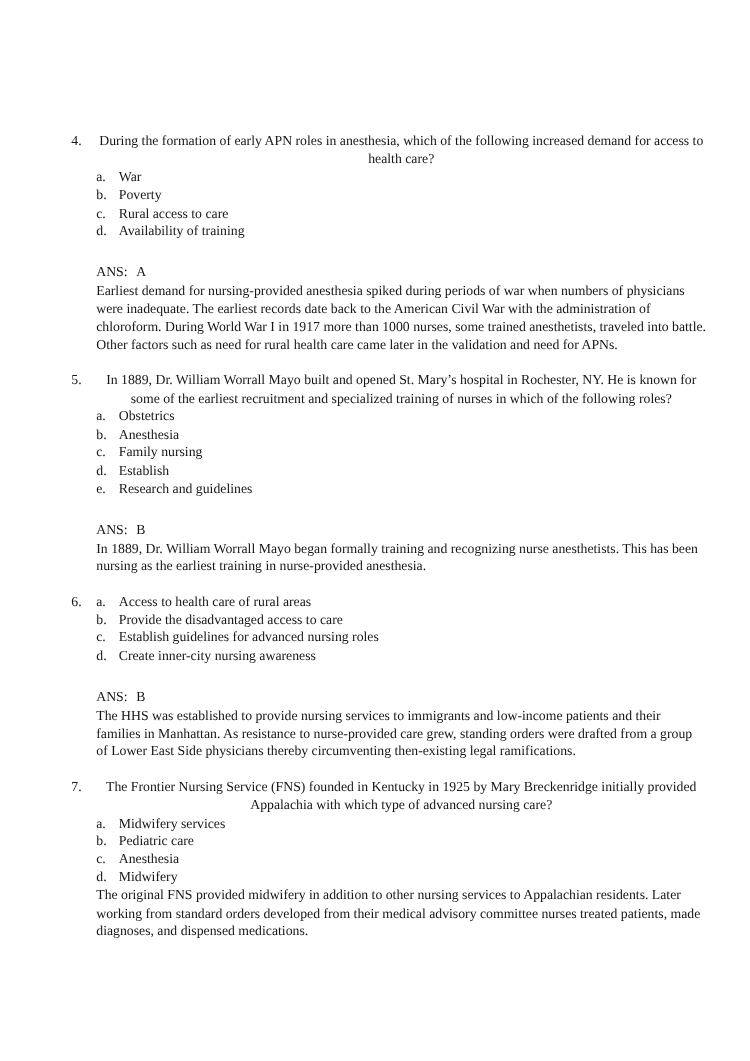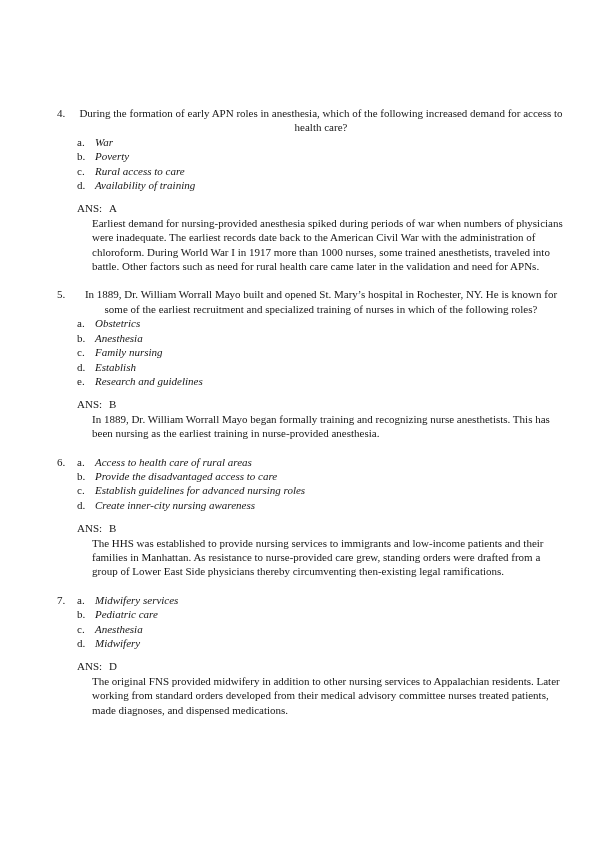--- a/index.html
+++ b/index.html
@@ -21,24 +21,24 @@
     top: 106px;
     width: 510px;
   }
   .question { display: flex; margin-top: 14px; }
   .question:first-child { margin-top: 0; }
   .q-num { flex: 0 0 20px; width: 20px; }
   .q-body { width: 488px; }
   .stem { text-align: center; }
   .option { display: flex; }
   .opt-letter { flex: 0 0 18px; width: 18px; }
-  .opt-text { flex: 1; font-style: italic; }
-  .ans-line { margin-top: 9px; }
+  .opt-text { flex: 1; }
+  .ans-line { margin-top: 19px; }
   .ans-letter { margin-left: 7px; }
-  .rationale { text-align: left; margin-left: 15px; }
+  .rationale { text-align: left; }
 </style>
 </head>
 <body>
 
 <div class="page">
   <div class="content">
 
     <section class="question">
       <span class="q-num">4.</span>
       <div class="q-body">
@@ -119,37 +119,35 @@
         <p class="ans-line">
           <span>ANS:</span><span class="ans-letter">B</span>
         </p>
         <p class="rationale">The HHS was established to provide nursing services to immigrants and low-income patients and their families in Manhattan. As resistance to nurse-provided care grew, standing orders were drafted from a group of Lower East Side physicians thereby circumventing then-existing legal ramifications.</p>
       </div>
     </section>
 
     <section class="question">
       <span class="q-num">7.</span>
       <div class="q-body">
+        <p class="stem">The Frontier Nursing Service (FNS) founded in Kentucky in 1925 by Mary Breckenridge initially provided Appalachia with which type of advanced nursing care?</p>
         <div class="option">
           <span class="opt-letter">a.</span>
           <span class="opt-text">Midwifery services</span>
         </div>
         <div class="option">
           <span class="opt-letter">b.</span>
           <span class="opt-text">Pediatric care</span>
         </div>
         <div class="option">
           <span class="opt-letter">c.</span>
           <span class="opt-text">Anesthesia</span>
         </div>
         <div class="option">
           <span class="opt-letter">d.</span>
           <span class="opt-text">Midwifery</span>
         </div>
-        <p class="ans-line">
-          <span>ANS:</span><span class="ans-letter">D</span>
-        </p>
         <p class="rationale">The original FNS provided midwifery in addition to other nursing services to Appalachian residents. Later working from standard orders developed from their medical advisory committee nurses treated patients, made diagnoses, and dispensed medications.</p>
       </div>
     </section>
 
   </div>
 </div>
 
 </body></html>

